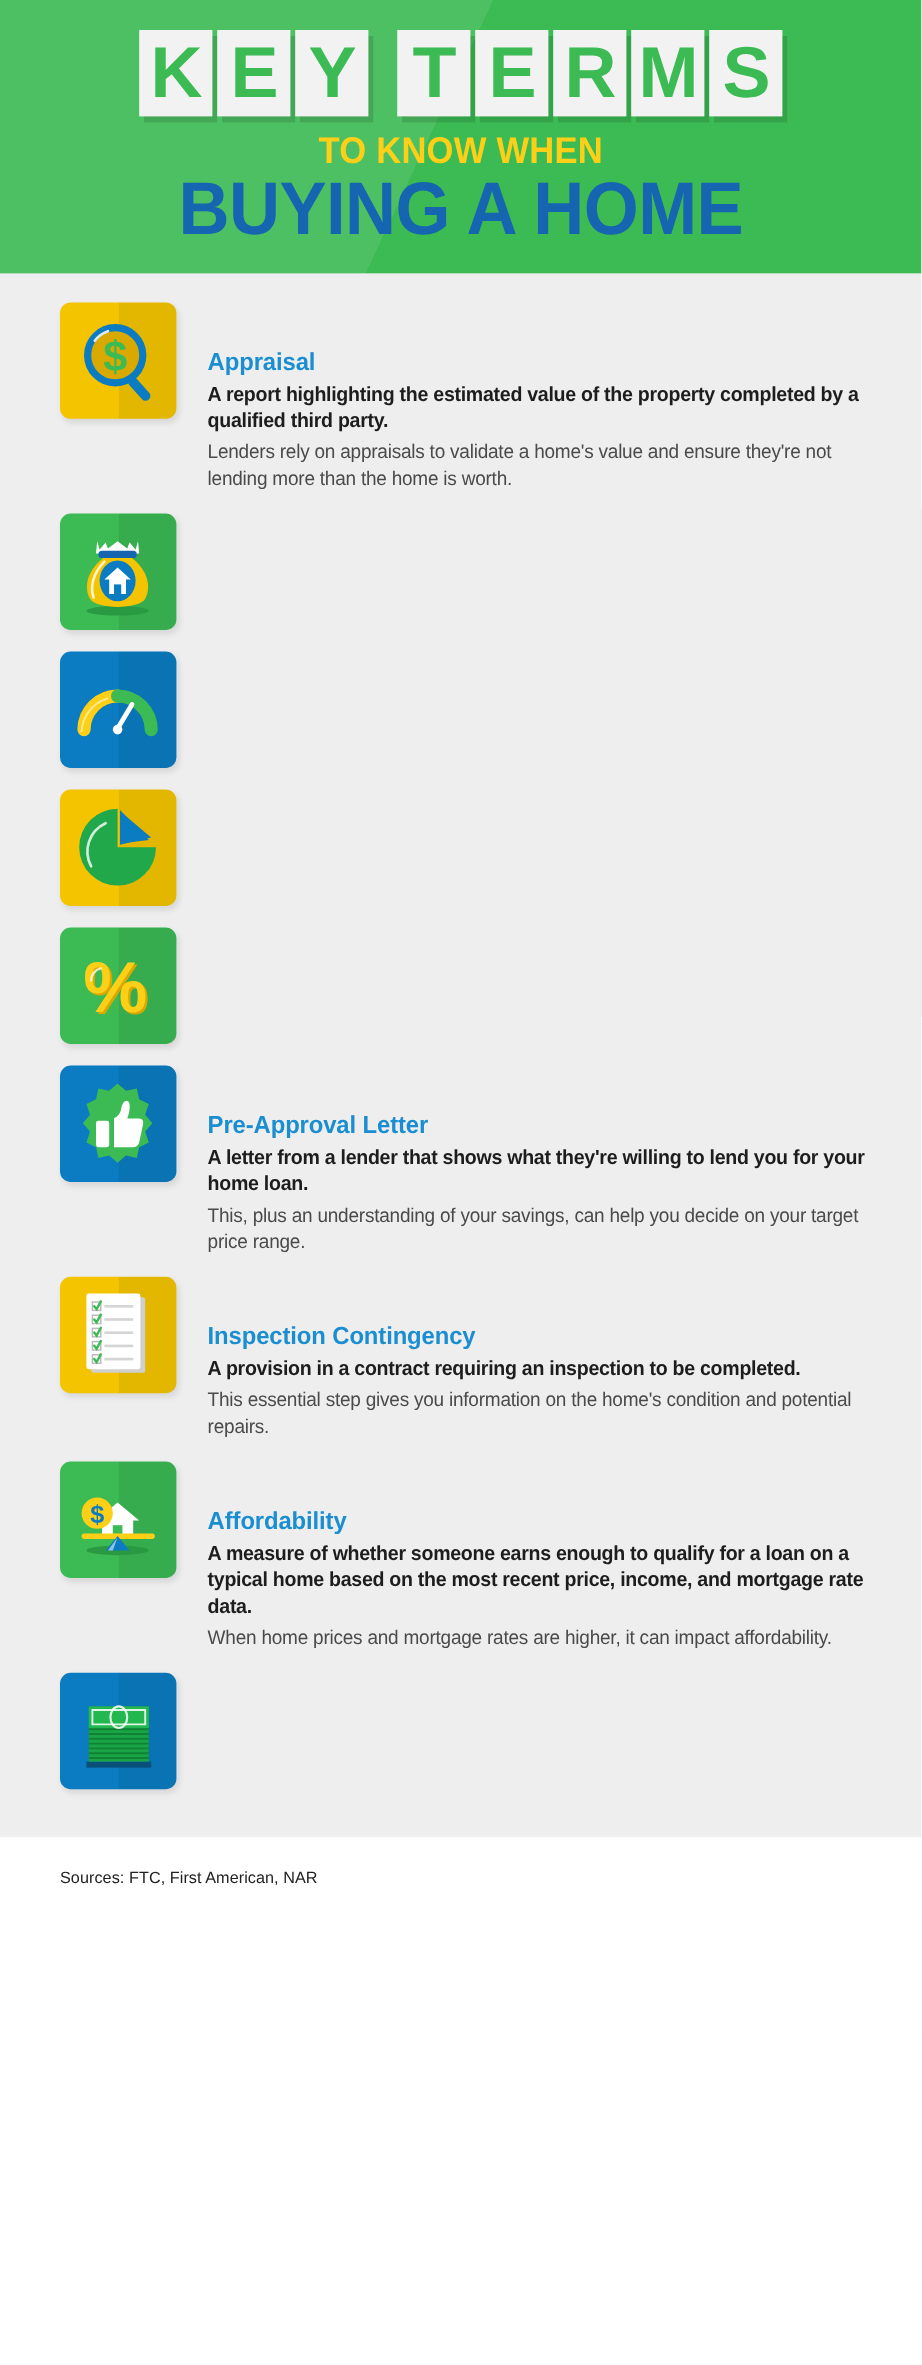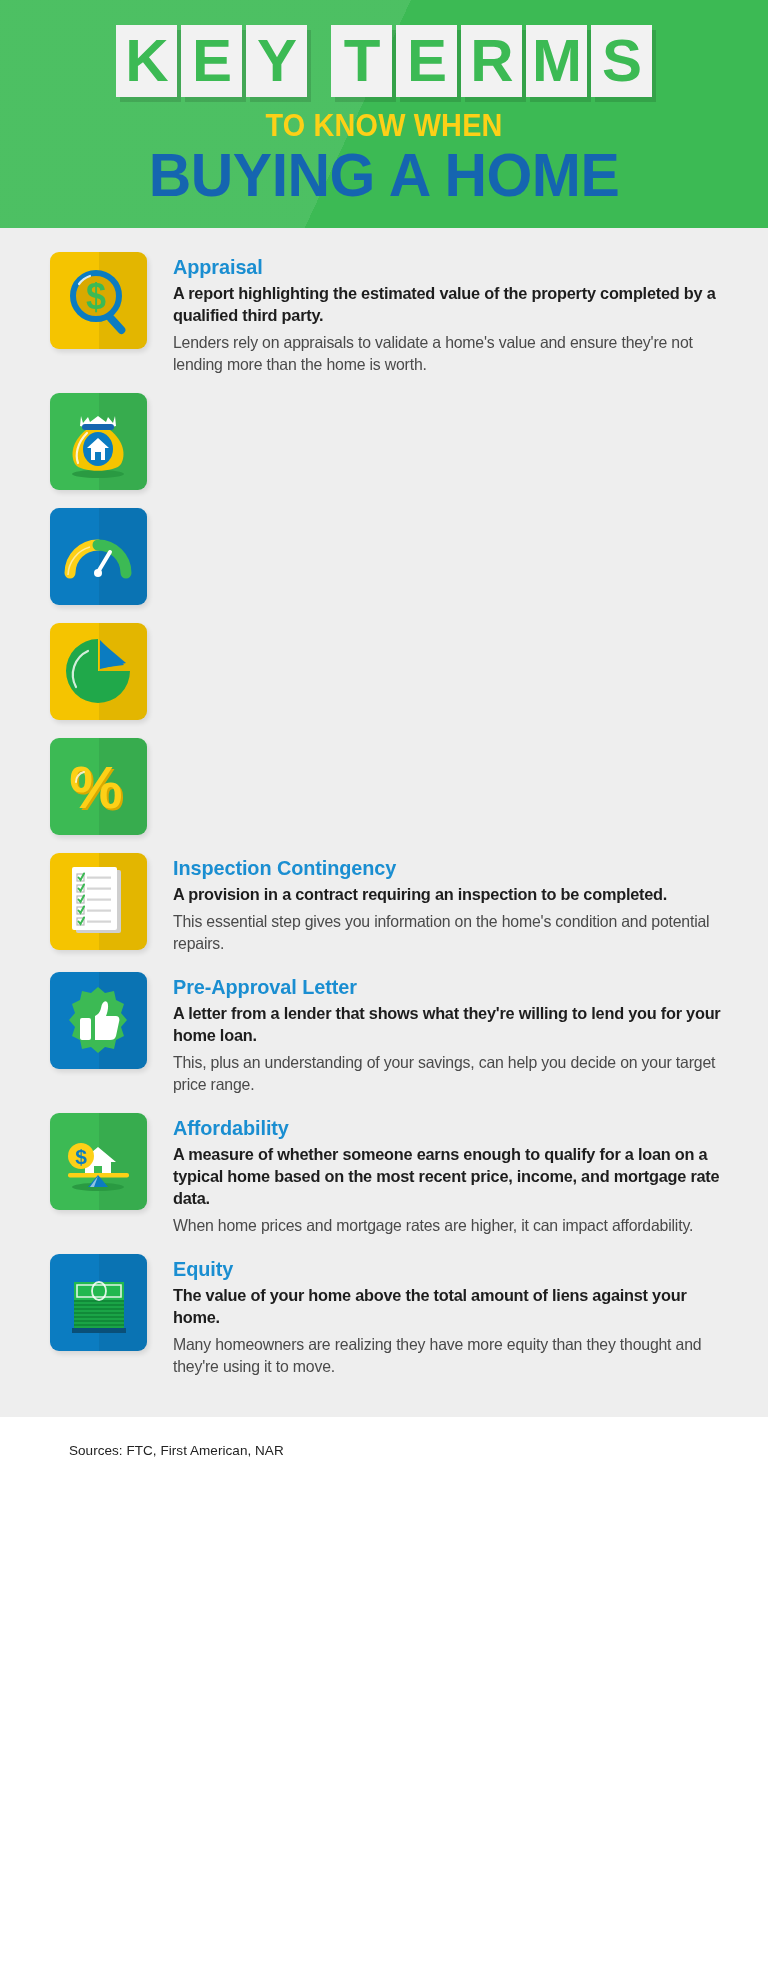--- a/index.html
+++ b/index.html
@@ -111,21 +111,21 @@
     overflow: hidden;
     box-shadow: 2px 3px 5px rgba(0,0,0,0.10);
   }
   .icon-tile .shade {
     position: absolute;
     top: 0; right: 0;
     width: 50%; height: 100%;
     background: rgba(0,0,0,0.07);
   }
   .icon-tile svg { position: absolute; top: 0; left: 0; }
-  .texts { flex: 1 1 auto; padding-top: 2px; min-width: 0; }
+  .texts { flex: 1 1 auto; padding-top: 2px; min-width: 0; margin-top: 35px; }
   .term {
     color: #1a8ed1;
     font-size: 20.5px;
     font-weight: bold;
     line-height: 26px;
     margin-bottom: 3px;
     letter-spacing: -0.1px;
     transform: scaleX(0.97);
     transform-origin: left center;
   }
@@ -147,21 +147,21 @@
     letter-spacing: -0.2px;
     transform: scaleX(0.96);
     transform-origin: left center;
   }
 
   
   .footer {
     position: relative;
     width: 768px;
     background: #ffffff;
-    padding: 26px 0 0 69px;
+    padding: 26px 0 0 50px;
   }
   .sources {
     color: #222222;
     font-size: 13.5px;
     font-weight: normal;
     letter-spacing: 0.05px;
   }
 </style>
 </head>
 <body>
@@ -256,20 +256,37 @@
     <svg width="97" height="97" viewBox="0 0 97 97">
       <text x="48" y="72" font-family="Liberation Sans, sans-serif" font-size="60" font-weight="bold" fill="#d9a900" text-anchor="middle">%</text>
       <text x="46" y="70" font-family="Liberation Sans, sans-serif" font-size="60" font-weight="bold" fill="#fdd017" text-anchor="middle">%</text>
       <path d="M26 44 A10 10 0 0 1 34 34" fill="none" stroke="#ffffff" stroke-width="2" stroke-linecap="round" opacity="0.75"></path>
     </svg>
           </div>
         </div>
       </div>
       <div class="item">
         <div class="icon-wrap">
+          <div class="icon-tile" style="background: rgb(11, 124, 193);">
+            <div class="shade"></div>
+    <svg width="97" height="97" viewBox="0 0 97 97">
+      <path d="M48 15 L55 21 L64 19 L66 28 L74 32 L71 41 L77 48 L71 55 L74 64 L66 68 L64 77 L55 75 L48 81 L41 75 L32 77 L30 68 L22 64 L25 55 L19 48 L25 41 L22 32 L30 28 L32 19 L41 21 Z" fill="#3cba54"></path>
+      <rect x="30" y="46" width="11" height="22" rx="2" fill="#ffffff"></rect>
+      <path d="M45 68 L45 44 C45 44 50 42 51 36 C52 30 55 28 57 30 C59 32 58 40 56 44 L66 44 C69 44 70 47 69 50 L66 64 C65 67 63 68 60 68 Z" fill="#ffffff"></path>
+    </svg>
+          </div>
+        </div>
+        <div class="texts">
+          <div class="term">Pre-Approval Letter</div>
+          <div class="def">A letter from a lender that shows what they're willing to lend you for your home loan.</div>
+          <div class="note">This, plus an understanding of your savings, can help you decide on your target price range.</div>
+        </div>
+      </div>
+      <div class="item">
+        <div class="icon-wrap">
           <div class="icon-tile" style="background: rgb(245, 196, 0);">
             <div class="shade"></div>
     <svg width="97" height="97" viewBox="0 0 97 97">
       <rect x="26" y="17" width="45" height="63" rx="2" fill="#cfcfcf"></rect>
       <rect x="22" y="14" width="45" height="63" rx="2" fill="#ffffff"></rect>
       <g>
         <rect x="27" y="21" width="7" height="7" fill="none" stroke="#b9b9b9" stroke-width="1.2"></rect>
         <path d="M28.5 24.5 L30.5 27 L34 20.5" fill="none" stroke="#3cba54" stroke-width="2" stroke-linecap="round"></path>
         <rect x="37" y="23.5" width="24" height="2.2" fill="#d5d5d5"></rect>
       </g>
@@ -293,37 +310,20 @@
         <path d="M28.5 68.5 L30.5 71 L34 64.5" fill="none" stroke="#3cba54" stroke-width="2" stroke-linecap="round"></path>
         <rect x="37" y="67.5" width="24" height="2.2" fill="#d5d5d5"></rect>
       </g>
     </svg>
           </div>
         </div>
         <div class="texts">
           <div class="term">Inspection Contingency</div>
           <div class="def">A provision in a contract requiring an inspection to be completed.</div>
           <div class="note">This essential step gives you information on the home's condition and potential repairs.</div>
-        </div>
-      </div>
-      <div class="item">
-        <div class="icon-wrap">
-          <div class="icon-tile" style="background: rgb(11, 124, 193);">
-            <div class="shade"></div>
-    <svg width="97" height="97" viewBox="0 0 97 97">
-      <path d="M48 15 L55 21 L64 19 L66 28 L74 32 L71 41 L77 48 L71 55 L74 64 L66 68 L64 77 L55 75 L48 81 L41 75 L32 77 L30 68 L22 64 L25 55 L19 48 L25 41 L22 32 L30 28 L32 19 L41 21 Z" fill="#3cba54"></path>
-      <rect x="30" y="46" width="11" height="22" rx="2" fill="#ffffff"></rect>
-      <path d="M45 68 L45 44 C45 44 50 42 51 36 C52 30 55 28 57 30 C59 32 58 40 56 44 L66 44 C69 44 70 47 69 50 L66 64 C65 67 63 68 60 68 Z" fill="#ffffff"></path>
-    </svg>
-          </div>
-        </div>
-        <div class="texts">
-          <div class="term">Pre-Approval Letter</div>
-          <div class="def">A letter from a lender that shows what they're willing to lend you for your home loan.</div>
-          <div class="note">This, plus an understanding of your savings, can help you decide on your target price range.</div>
         </div>
       </div>
       <div class="item">
         <div class="icon-wrap">
           <div class="icon-tile" style="background: rgb(60, 186, 84);">
             <div class="shade"></div>
     <svg width="97" height="97" viewBox="0 0 97 97">
       <ellipse cx="48" cy="74" rx="26" ry="4" fill="#2a9a42"></ellipse>
       <path d="M48 34 L66 49 L61 49 L61 62 L35 62 L35 49 L30 49 Z" fill="#ffffff"></path>
       <rect x="44" y="53" width="8" height="9" fill="#3cba54"></rect>
@@ -356,25 +356,20 @@
         <line x1="24" y1="63" x2="74" y2="63"></line>
         <line x1="24" y1="67" x2="74" y2="67"></line>
         <line x1="24" y1="71" x2="74" y2="71"></line>
       </g>
       <path d="M24 28 L74 28 L74 46 L24 46 Z" fill="#22b84f"></path>
       <path d="M27 31 L71 31 L71 43 L27 43 Z" fill="none" stroke="#ffffff" stroke-width="1.6" opacity="0.85"></path>
       <ellipse cx="49" cy="37" rx="7" ry="9" fill="none" stroke="#ffffff" stroke-width="1.8" opacity="0.85"></ellipse>
     </svg>
           </div>
         </div>
-        <div class="texts">
-          <div class="term">Equity</div>
-          <div class="def">The value of your home above the total amount of liens against your home.</div>
-          <div class="note">Many homeowners are realizing they have more equity than they thought and they're using it to move.</div>
-        </div>
       </div>
     </div>
 
   <div class="footer">
     <div class="sources">Sources: FTC, First American, NAR</div>
   </div>
 
 </div>
 
 </body></html>

